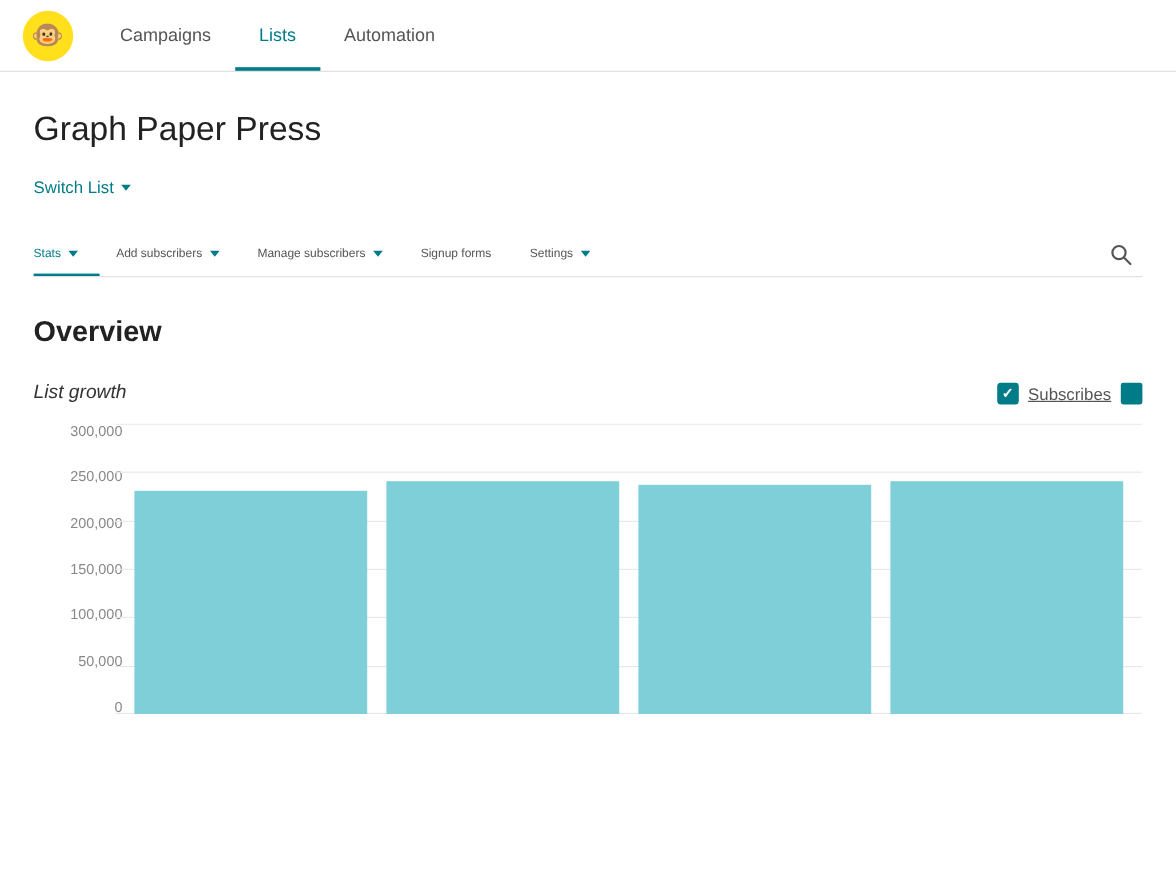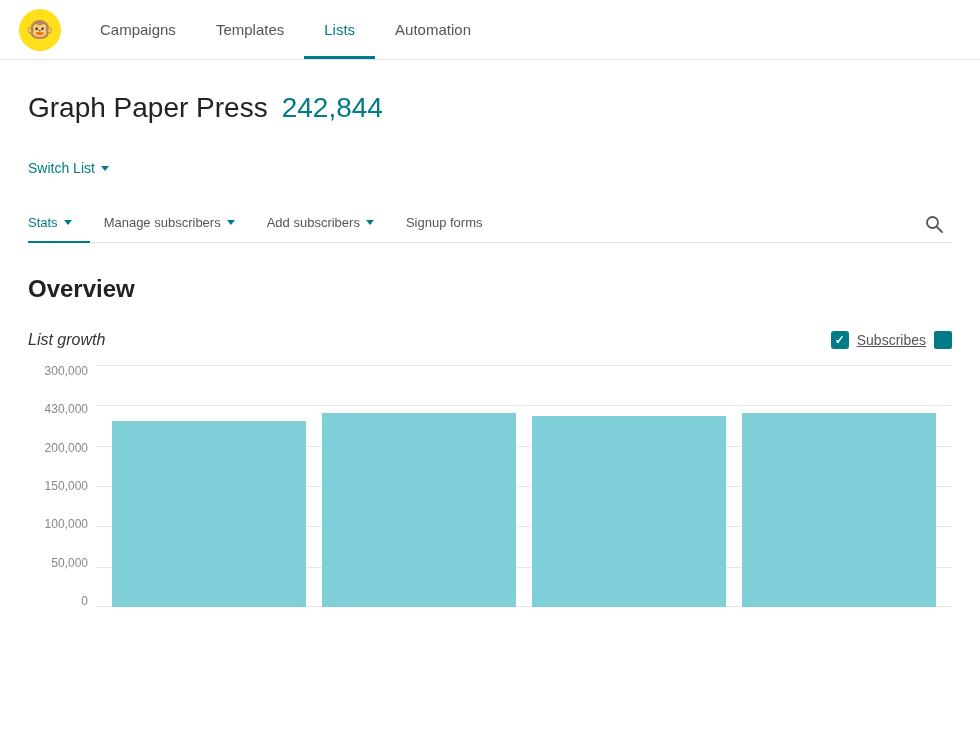--- a/index.html
+++ b/index.html
@@ -67,21 +67,21 @@
     
     .page-content {
       padding: 32px 28px 0 28px;
     }
 
     
     .title-row {
       display: flex;
       align-items: baseline;
       gap: 14px;
-      margin-bottom: 24px;
+      margin-bottom: 12px;
     }
     .page-title {
       font-size: 28px;
       font-weight: 400;
       color: #222;
     }
     .subscriber-count {
       font-size: 28px;
       font-weight: 400;
       color: #007c89;
@@ -119,21 +119,21 @@
       border-bottom: 1px solid #e0e0e0;
       gap: 0;
       margin-bottom: 32px;
     }
     .sub-nav-item {
       display: flex;
       align-items: center;
       gap: 4px;
       padding: 10px 18px 12px 0;
       margin-right: 14px;
-      font-size: 13px;
+      font-size: 10px;
       color: #555;
       cursor: pointer;
       position: relative;
     }
     .sub-nav-item.active {
       color: #007c89;
       font-weight: 500;
     }
     .sub-nav-item.active::after {
       content: '';
@@ -212,21 +212,21 @@
 
     
     .bar-chart-container {
       position: relative;
       width: 100%;
       height: 270px;
       overflow: hidden;
     }
     .y-axis {
       position: absolute;
-      left: 0;
+      left: 14px;
       top: 0;
       bottom: 28px;
       width: 68px;
       display: flex;
       flex-direction: column;
       justify-content: space-between;
       align-items: flex-end;
       padding-right: 8px;
       text-align: center;
     }
@@ -285,55 +285,57 @@
   </style>
 </head>
 <body>
 
 <nav class="top-nav">
   <div class="logo-wrapper">
     <div class="logo-circle">🐵</div>
   </div>
   <div class="nav-links">
     <a class="nav-link">Campaigns</a>
-    <a class="nav-link">Templates</a>
     <a class="nav-link active">Lists</a>
     <a class="nav-link">Automation</a>
   </div>
 </nav>
 
 <div class="page-content">
 
   <div class="title-row">
     <h1 class="page-title">Graph Paper Press</h1>
-    <span class="subscriber-count">242,844</span>
   </div>
 
   <div class="switch-list-row">
     <a class="switch-list-link">
       <span>Switch List</span>
       <span class="chevron-down"></span>
     </a>
   </div>
 
   <div class="sub-nav">
     <div class="sub-nav-item active">
       <span>Stats</span>
       <span class="chevron-down"></span>
     </div>
     <div class="sub-nav-item">
+      <span>Add subscribers</span>
+      <span class="chevron-down"></span>
+    </div>
+    <div class="sub-nav-item">
       <span>Manage subscribers</span>
-      <span class="chevron-down"></span>
-    </div>
-    <div class="sub-nav-item">
-      <span>Add subscribers</span>
       <span class="chevron-down"></span>
     </div>
     <div class="sub-nav-item">
       <span>Signup forms</span>
+    </div>
+    <div class="sub-nav-item">
+      <span>Settings</span>
+      <span class="chevron-down"></span>
     </div>
     <div class="sub-nav-search">
       <svg width="20" height="20" viewBox="0 0 20 20" fill="none">
         <circle cx="8.5" cy="8.5" r="5.5" stroke="#555" stroke-width="1.8"></circle>
         <line x1="13" y1="13" x2="18" y2="18" stroke="#555" stroke-width="1.8" stroke-linecap="round"></line>
       </svg>
     </div>
   </div>
 
   <h2 class="overview-title">Overview</h2>
@@ -345,21 +347,21 @@
         <div class="legend-checkbox"></div>
         <span class="legend-label">Subscribes</span>
         <div class="legend-color-box"></div>
       </div>
     </div>
 
     <div class="bar-chart-container">
 
       <div class="y-axis">
         <span class="y-label">300,000</span>
-        <span class="y-label">430,000</span>
+        <span class="y-label">250,000</span>
         <span class="y-label">200,000</span>
         <span class="y-label">150,000</span>
         <span class="y-label">100,000</span>
         <span class="y-label">50,000</span>
         <span class="y-label">0</span>
       </div>
 
       <div class="chart-area">
 
         <div class="grid-lines">

